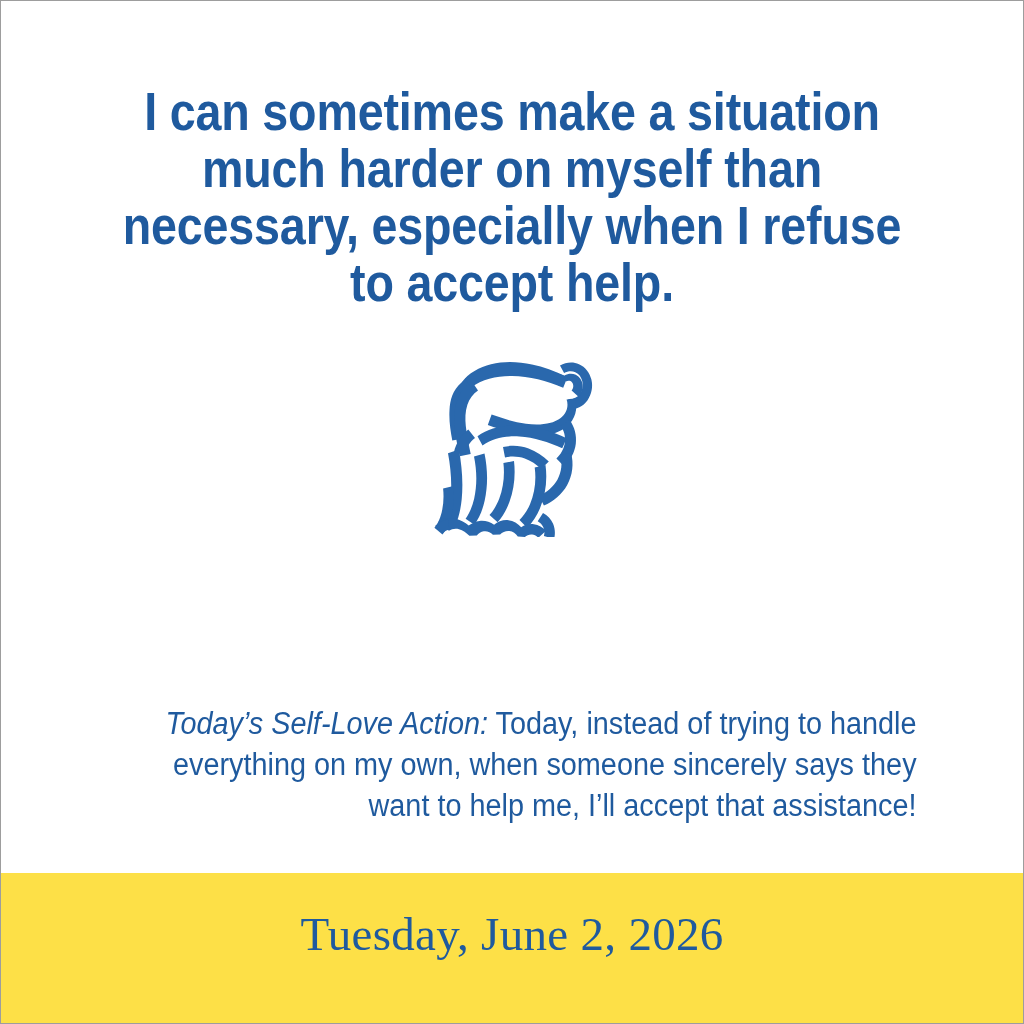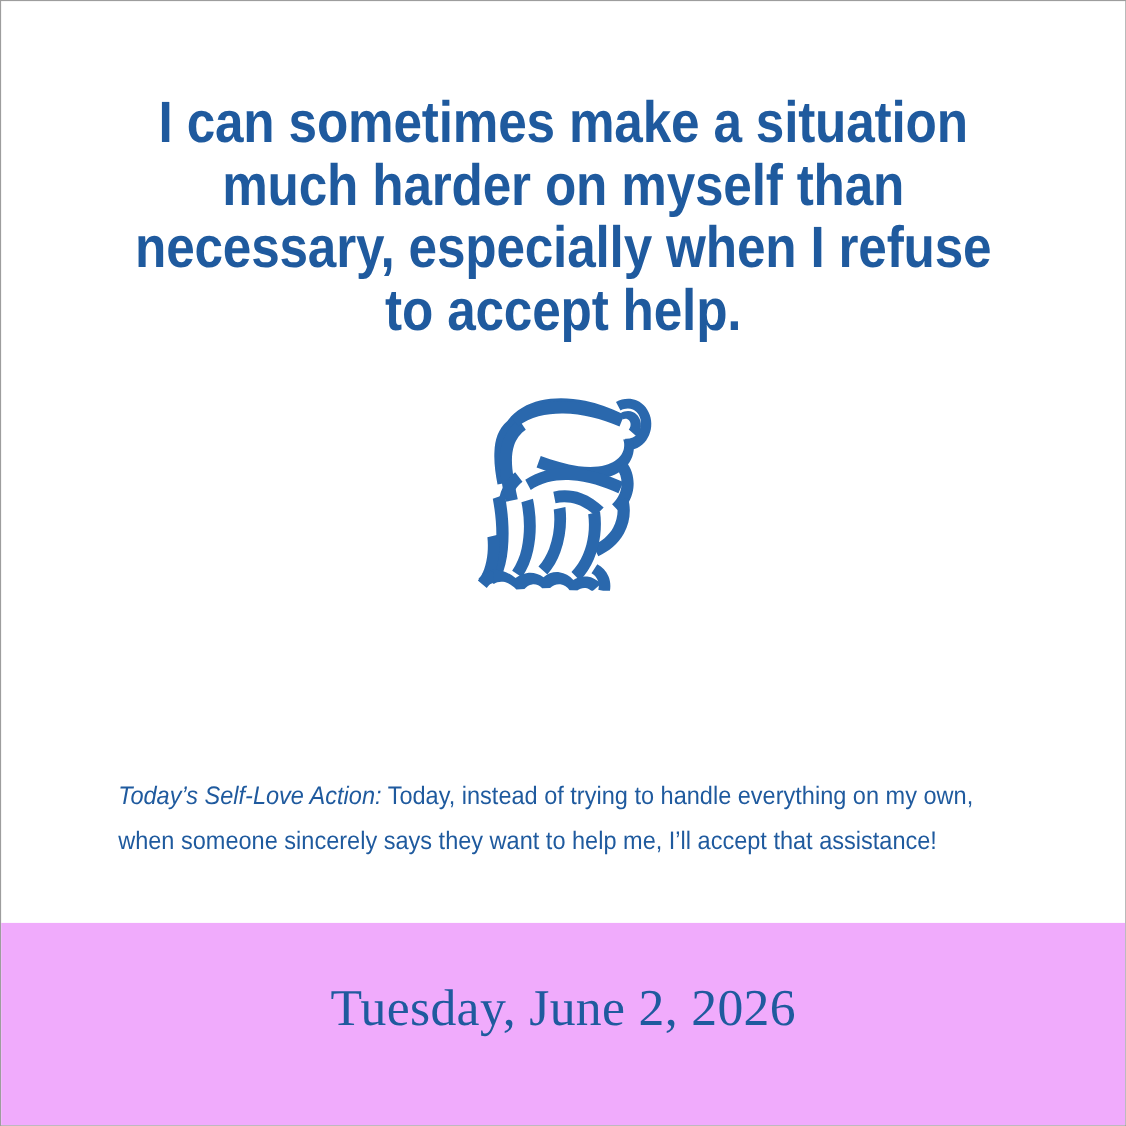--- a/index.html
+++ b/index.html
@@ -57,44 +57,44 @@
     height: 100%;
   }
 
   
   .action {
     position: absolute;
     left: 50%;
     transform: translateX(-50%);
     top: 702px;
     width: 870px;
-    text-align: left;
+    text-align: right;
     color: #1f5a9e;
     font-family: "Liberation Sans", sans-serif;
     font-weight: 400;
-    font-size: 23px;
+    font-size: 31px;
     line-height: 41px;
   }
   .action-inner {
     display: block;
     transform: scaleX(0.93);
     transform-origin: center top;
   }
   .action .lead {
     font-style: italic;
   }
 
   
   .date-band {
     position: absolute;
     left: 0;
     right: 0;
     bottom: 0;
-    height: 184px;
-    background: #f0abfc;
+    height: 150px;
+    background: #fde047;
     display: flex;
     align-items: center;
     justify-content: center;
   }
   .date-text {
     color: #1f5a9e;
     font-family: "Liberation Serif", serif;
     font-weight: 400;
     font-size: 47px;
     line-height: 1;

